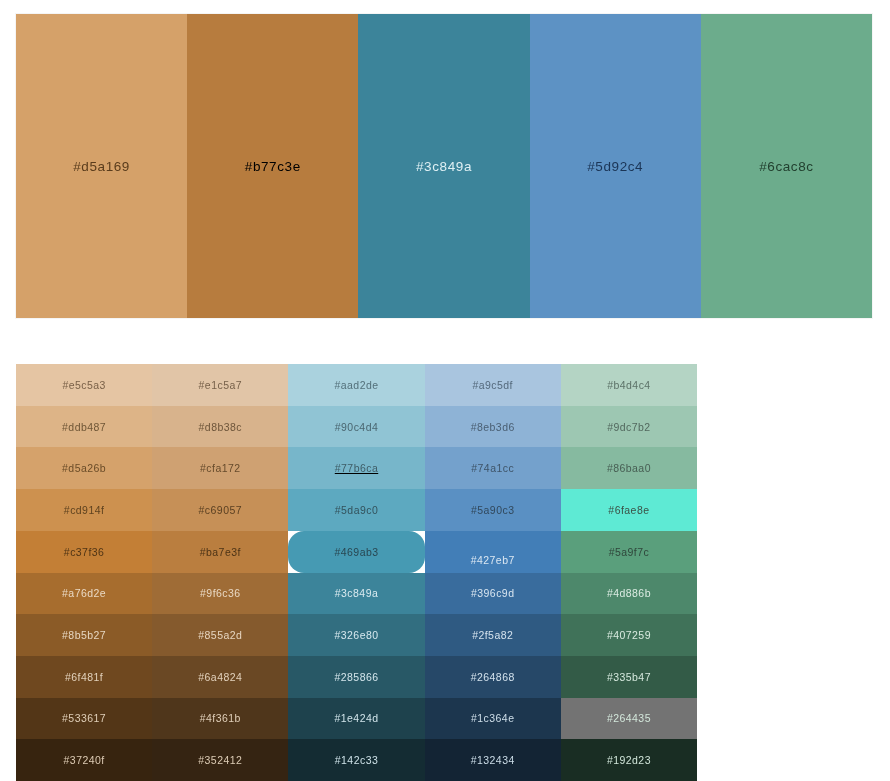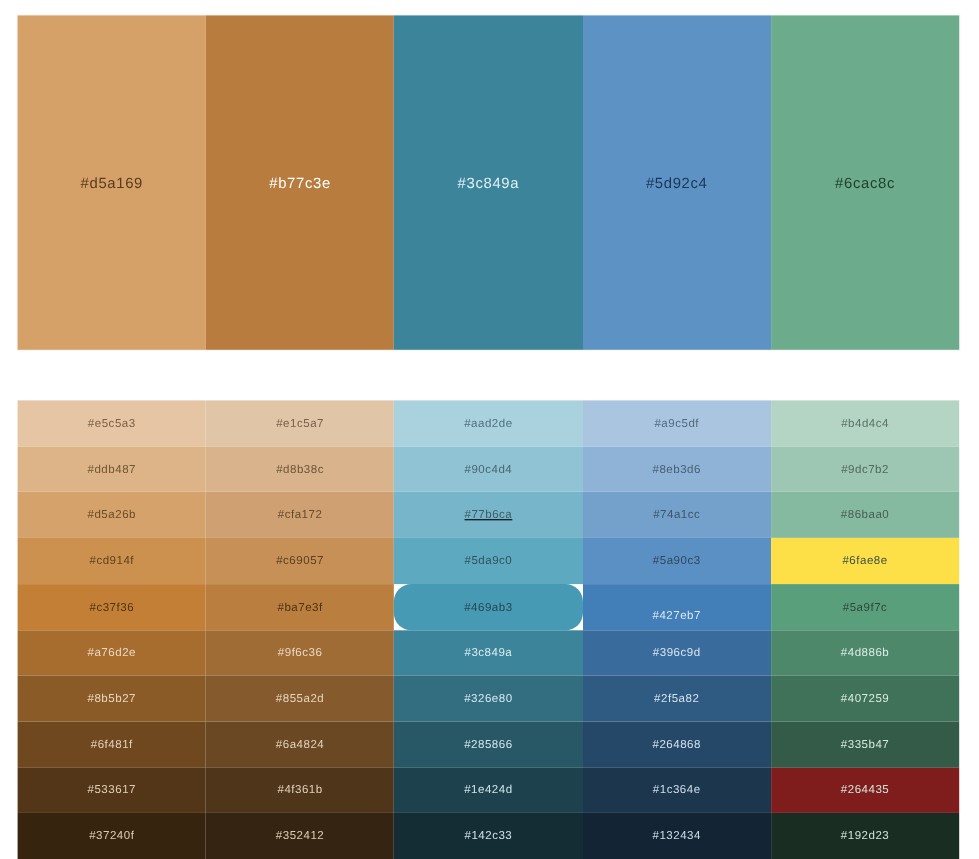--- a/index.html
+++ b/index.html
@@ -46,21 +46,21 @@
     font-weight: 400;
     white-space: nowrap;
     user-select: text;
   }
 
   
   .matrix {
     position: absolute;
     left: 16px;
     top: 364px;
-    width: 856px;
+    width: 681px;
     height: 417px;
     display: flex;
     flex-direction: row;
   }
 
   .matrix-col {
     flex: 1 1 0;
     display: flex;
     flex-direction: column;
   }
@@ -84,21 +84,21 @@
 </head>
 <body>
 
 <div id="page">
 
   <div class="base-band" id="base-band">
       <div class="base-swatch" style="background: rgb(213, 161, 105);">
         <span class="base-label" style="color: rgb(90, 60, 28);">#d5a169</span>
       </div>
       <div class="base-swatch" style="background: rgb(183, 124, 62);">
-        <span class="base-label" style="color: #ffffff;">#b77c3e</span>
+        <span class="base-label" style="color: #000000;">#b77c3e</span>
       </div>
       <div class="base-swatch" style="background: rgb(60, 132, 154);">
         <span class="base-label" style="color: rgb(223, 240, 244);">#3c849a</span>
       </div>
       <div class="base-swatch" style="background: rgb(93, 146, 196);">
         <span class="base-label" style="color: rgb(27, 53, 86);">#5d92c4</span>
       </div>
       <div class="base-swatch" style="background: rgb(108, 172, 140);">
         <span class="base-label" style="color: rgb(34, 64, 47);">#6cac8c</span>
       </div>
@@ -236,36 +236,36 @@
       <div class="matrix-col">
         <div class="matrix-cell" style="background: rgb(180, 212, 196);">
           <span class="cell-label" style="color: rgb(92, 114, 104);">#b4d4c4</span>
         </div>
         <div class="matrix-cell" style="background: rgb(157, 199, 178);">
           <span class="cell-label" style="color: rgb(82, 104, 94);">#9dc7b2</span>
         </div>
         <div class="matrix-cell" style="background: rgb(134, 186, 160);">
           <span class="cell-label" style="color: rgb(71, 94, 83);">#86baa0</span>
         </div>
-        <div class="matrix-cell" style="background: #fde047;">
+        <div class="matrix-cell" style="background: #5eead4;">
           <span class="cell-label" style="color: rgb(59, 82, 71);">#6fae8e</span>
         </div>
         <div class="matrix-cell" style="background: rgb(90, 159, 124);">
           <span class="cell-label" style="color: rgb(47, 70, 59);">#5a9f7c</span>
         </div>
         <div class="matrix-cell" style="background: rgb(77, 136, 107);">
           <span class="cell-label" style="color: rgb(220, 236, 227);">#4d886b</span>
         </div>
         <div class="matrix-cell" style="background: rgb(64, 114, 89);">
           <span class="cell-label" style="color: rgb(217, 235, 224);">#407259</span>
         </div>
         <div class="matrix-cell" style="background: rgb(51, 91, 71);">
           <span class="cell-label" style="color: rgb(214, 233, 222);">#335b47</span>
         </div>
-        <div class="matrix-cell" style="background: #7f1d1d;">
+        <div class="matrix-cell" style="background: #737373;">
           <span class="cell-label" style="color: rgb(211, 231, 219);">#264435</span>
         </div>
         <div class="matrix-cell" style="background: rgb(25, 45, 35);">
           <span class="cell-label" style="color: rgb(208, 229, 217);">#192d23</span>
         </div>
       </div>
     </div>
 
 </div>
 

